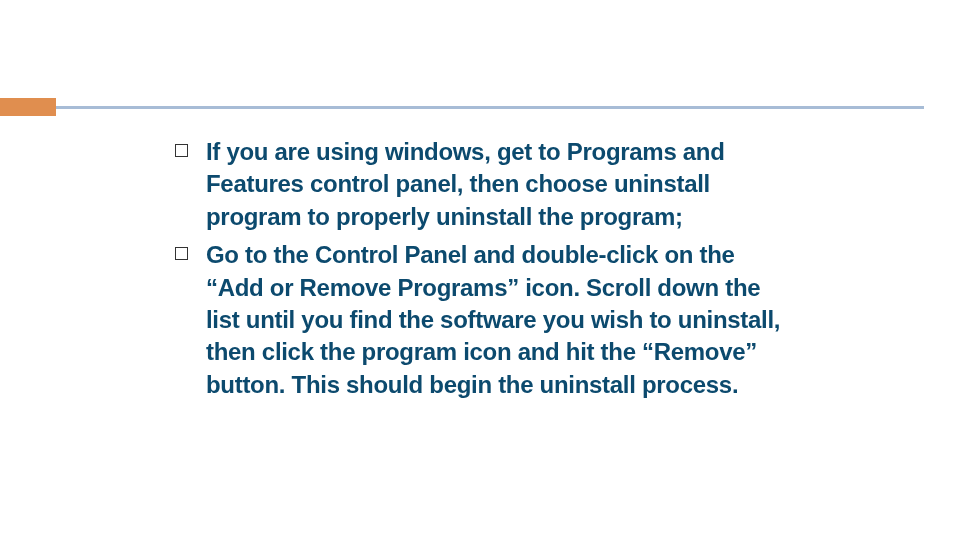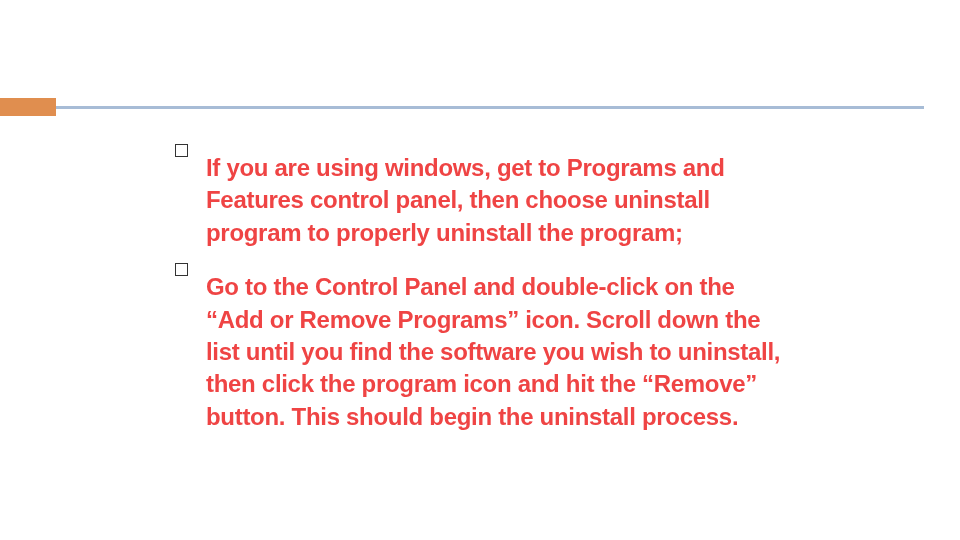--- a/index.html
+++ b/index.html
@@ -49,23 +49,22 @@
       height: 13px;
       border: 1.8px solid #333;
       flex-shrink: 0;
       margin-top: 8px;
       margin-right: 18px;
     }
     .bullet-text {
       font-size: 24px;
       font-weight: bold;
       line-height: 1.35;
-      color: #ef4444;
+      color: #0c4a6e;
       letter-spacing: -0.3px;
-      margin-top: 16px;
     }
   </style>
 </head>
 <body>
 
 <div class="header-bar">
   <div class="header-accent"></div>
   <div class="header-line"></div>
 </div>
 

